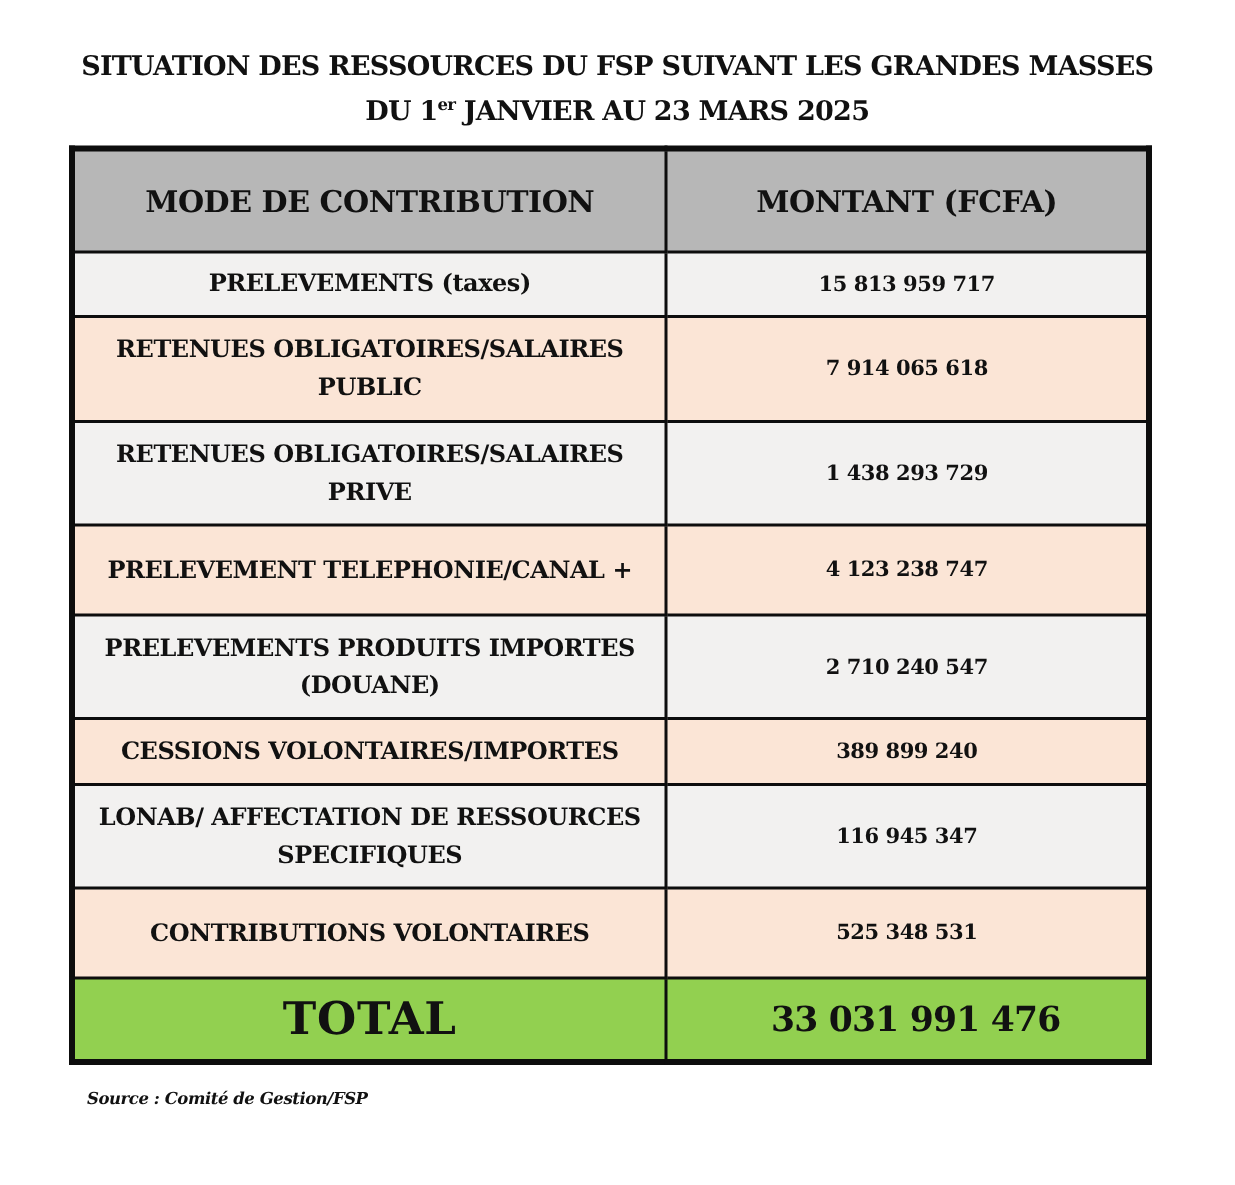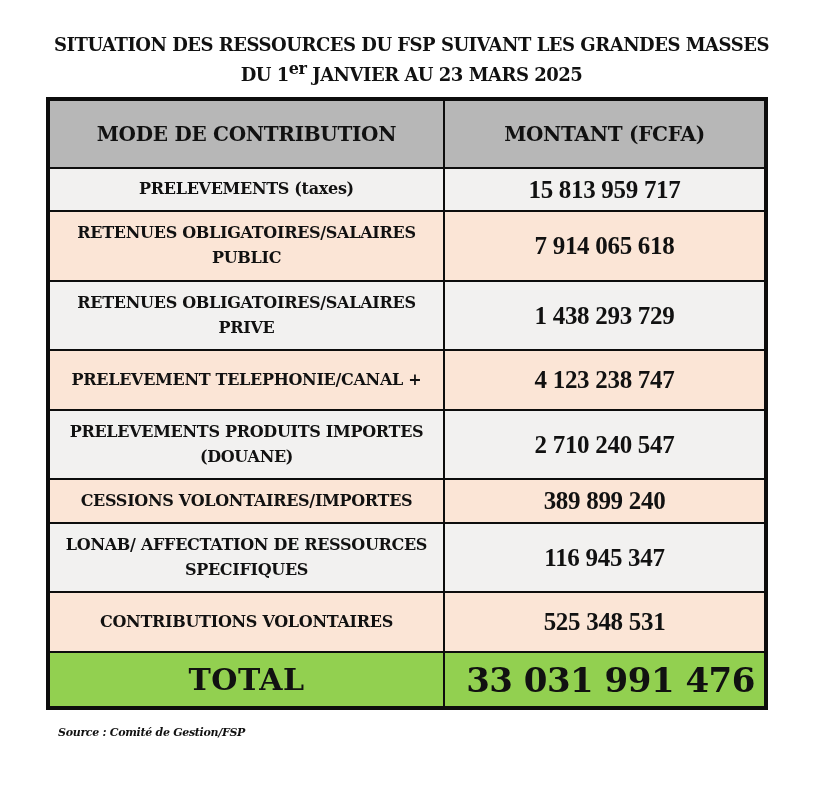--- a/index.html
+++ b/index.html
@@ -23,21 +23,21 @@
     top: 30px;
     left: 0;
     width: 823px;
     text-align: center;
     font-weight: bold;
     font-size: 18px;
     letter-spacing: -0.5px;
     line-height: 30px;
   }
   .title-block sup {
-    font-size: 16px;
+    font-size: 11px;
     vertical-align: super;
     line-height: 0;
   }
   table.res-table {
     position: absolute;
     left: 46px;
     top: 97px;
     width: 722px;
     border-collapse: collapse;
     table-layout: fixed;
@@ -61,40 +61,39 @@
     font-size: 20px;
     letter-spacing: -0.3px;
   }
   td.mode-cell {
     font-size: 16px;
     letter-spacing: -0.3px;
     white-space: pre-line;
     line-height: 1.55;
   }
   td.amount-cell {
-    font-size: 25px;
+    font-size: 14px;
     letter-spacing: -0.3px;
-    font-family: Liberation Serif, serif;
   }
   tr.bg-light td { background: #f2f1f0; }
   tr.bg-peach td { background: #fbe5d6; }
   tr.r-h45 { height: 43px; }
   tr.r-h72 { height: 70px; }
   tr.r-h71 { height: 69px; }
   tr.r-h50 { height: 60px; }
   tr.r-h46 { height: 44px; }
   tr.r-h62 { height: 60px; }
   tr.total-row { height: 56px; }
   tr.total-row td { background: #92d050; }
   td.total-label-cell {
     font-size: 30px;
     letter-spacing: 0.5px;
   }
   td.total-amount-cell {
-    font-size: 34px;
+    font-size: 23px;
     letter-spacing: -0.5px;
     padding-left: 16px;
   }
   .source-note {
     position: absolute;
     left: 58px;
     top: 726px;
     font-weight: bold;
     font-style: italic;
     font-size: 11px;

